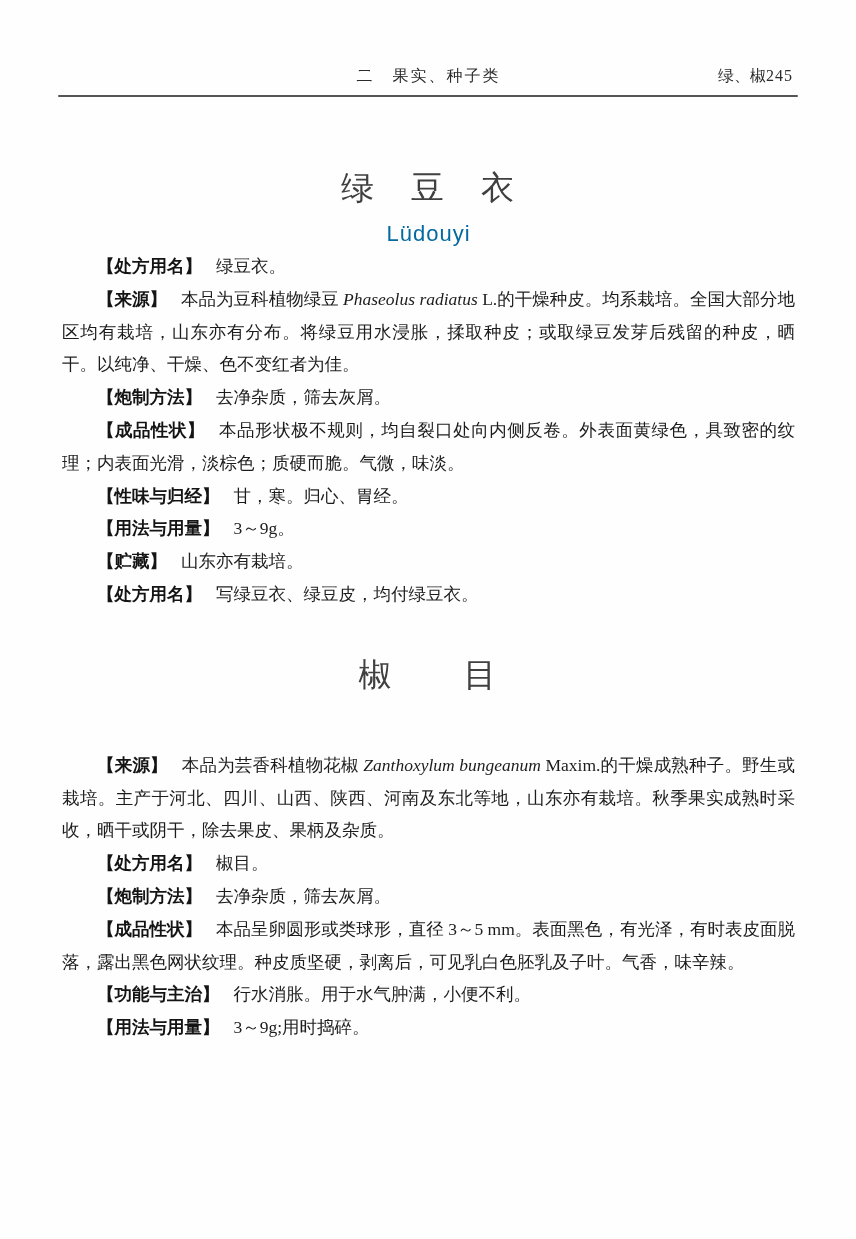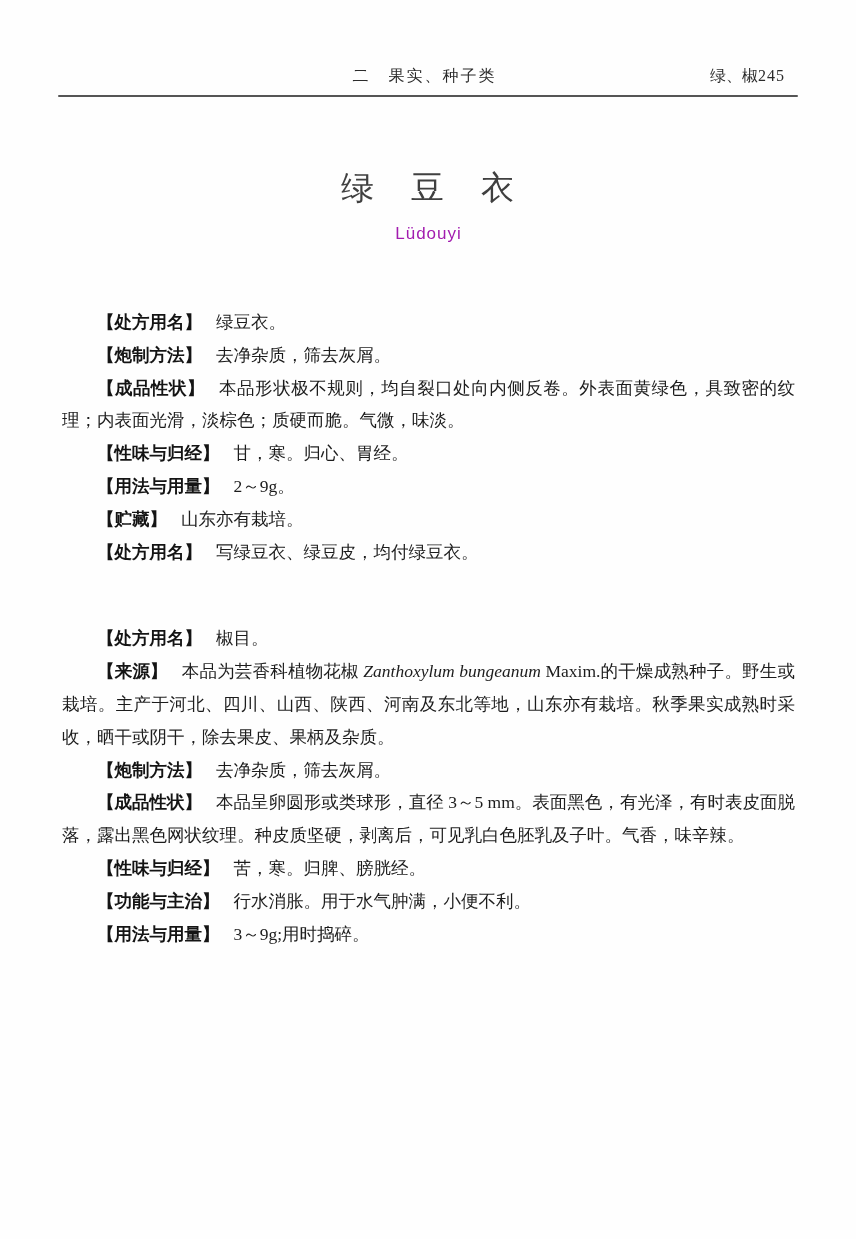--- a/index.html
+++ b/index.html
@@ -1,37 +1,37 @@
 <!DOCTYPE html>
 <html><head>
 <meta charset="utf-8">
 <style>
   html,body{margin:0;padding:0;background:#e8e8e8;}
   .page{
     position:relative;width:856px;height:1239px;margin:0 auto;
     background:#fefefe;color:#1b1b1b;overflow:hidden;
     font-family:"Liberation Serif","DejaVu Serif",serif;
   }
-  .header{position:absolute;top:66px;left:62px;right:69px;height:24px;
+  .header{position:absolute;top:66px;left:62px;right:61px;height:24px;
     font-size:16px;color:#2b2b2b;text-decoration:underline;}
   .h-center{position:absolute;left:50%;transform:translateX(-50%);top:0;
     letter-spacing:2px;white-space:nowrap;}
   .h-right{position:absolute;right:2px;top:0;white-space:nowrap;}
   .pagenum{letter-spacing:1px;}
   .rule{position:absolute;top:95px;left:58px;right:58px;height:2px;
     background:#555;border-radius:1px;}
   .content{position:absolute;left:62px;right:61px;top:0;}
   .entry-title{margin:0;text-align:center;font-size:33px;font-weight:400;
     line-height:40px;color:#404040;letter-spacing:2px;}
   .t1{padding-top:168px;}
   .t2{margin-top:44px;}
   .pinyin{margin:10px 0 0 0;text-align:center;
     font-family:"Liberation Sans","DejaVu Sans",sans-serif;
-    font-size:17px;line-height:32px;color:#a21caf;letter-spacing:1px;font-weight:400;}
-  .sections{margin-top:56px;font-size:17.5px;line-height:32.8px;
+    font-size:22px;line-height:32px;color:#0369a1;letter-spacing:1px;font-weight:400;}
+  .sections{font-size:17.5px;line-height:32.8px;
     text-align:justify;color:#1c1c1c;}
   .sections.second{margin-top:54px;}
   .sections p{margin:0;text-indent:2em;}
   .sec-label{font-family:"Liberation Sans","DejaVu Sans",sans-serif;
     font-weight:bold;margin-right:0.8em;color:#141414;}
   .latin{font-style:italic;}
 </style>
 </head>
 <body>
 
@@ -45,33 +45,34 @@
   </div>
   <div class="rule"></div>
 
   <div class="content">
 
     <h1 class="entry-title t1">绿　豆　衣</h1>
     <div class="pinyin">Lüdouyi</div>
 
     <div class="sections">
       <p><span class="sec-label">【处方用名】</span><span>绿豆衣。</span></p>
+      <p><span class="sec-label">【来源】</span><span>本品为豆科植物绿豆 </span><span class="latin">Phaseolus radiatus</span><span> L.的干燥种皮。均系栽培。全国大部分地区均有栽培，山东亦有分布。将绿豆用水浸胀，揉取种皮；或取绿豆发芽后残留的种皮，晒干。以纯净、干燥、色不变红者为佳。</span></p>
       <p><span class="sec-label">【炮制方法】</span><span>去净杂质，筛去灰屑。</span></p>
       <p><span class="sec-label">【成品性状】</span><span>本品形状极不规则，均自裂口处向内侧反卷。外表面黄绿色，具致密的纹理；内表面光滑，淡棕色；质硬而脆。气微，味淡。</span></p>
       <p><span class="sec-label">【性味与归经】</span><span>甘，寒。归心、胃经。</span></p>
-      <p><span class="sec-label">【用法与用量】</span><span>2～9g。</span></p>
+      <p><span class="sec-label">【用法与用量】</span><span>3～9g。</span></p>
       <p><span class="sec-label">【贮藏】</span><span>山东亦有栽培。</span></p>
       <p><span class="sec-label">【处方用名】</span><span>写绿豆衣、绿豆皮，均付绿豆衣。</span></p>
     </div>
 
+    <h1 class="entry-title t2">椒　　目</h1>
 
     <div class="sections second">
+      <p><span class="sec-label">【来源】</span><span>本品为芸香科植物花椒 </span><span class="latin">Zanthoxylum bungeanum</span><span> Maxim.的干燥成熟种子。野生或栽培。主产于河北、四川、山西、陕西、河南及东北等地，山东亦有栽培。秋季果实成熟时采收，晒干或阴干，除去果皮、果柄及杂质。</span></p>
       <p><span class="sec-label">【处方用名】</span><span>椒目。</span></p>
-      <p><span class="sec-label">【来源】</span><span>本品为芸香科植物花椒 </span><span class="latin">Zanthoxylum bungeanum</span><span> Maxim.的干燥成熟种子。野生或栽培。主产于河北、四川、山西、陕西、河南及东北等地，山东亦有栽培。秋季果实成熟时采收，晒干或阴干，除去果皮、果柄及杂质。</span></p>
       <p><span class="sec-label">【炮制方法】</span><span>去净杂质，筛去灰屑。</span></p>
       <p><span class="sec-label">【成品性状】</span><span>本品呈卵圆形或类球形，直径 3～5 mm。表面黑色，有光泽，有时表皮面脱落，露出黑色网状纹理。种皮质坚硬，剥离后，可见乳白色胚乳及子叶。气香，味辛辣。</span></p>
-      <p><span class="sec-label">【性味与归经】</span><span>苦，寒。归脾、膀胱经。</span></p>
       <p><span class="sec-label">【功能与主治】</span><span>行水消胀。用于水气肿满，小便不利。</span></p>
       <p><span class="sec-label">【用法与用量】</span><span>3～9g;用时捣碎。</span></p>
     </div>
 
   </div>
 </div>
 
 </body></html>

